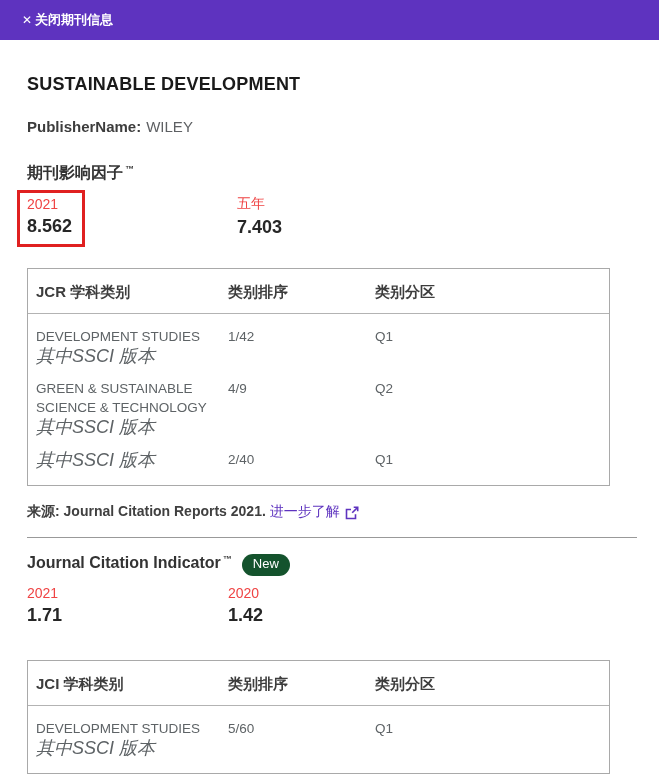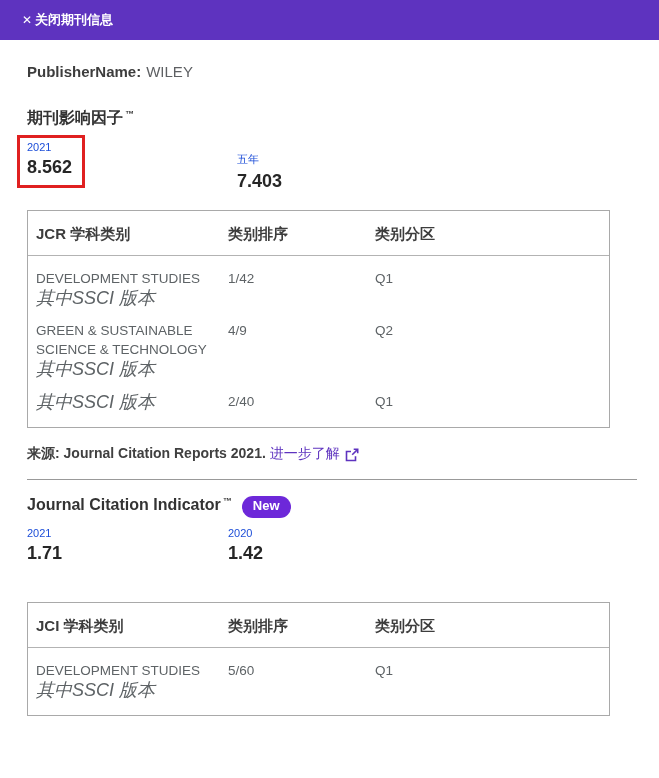--- a/index.html
+++ b/index.html
@@ -47,31 +47,31 @@
   .section-heading {
     font-size: 16px;
     font-weight: bold;
     color: #333333;
   }
   .tm { font-size: 9px; vertical-align: super; font-weight: bold; margin-left: 2px; }
 
   .jif-heading { margin-top: 28px; }
 
   .metrics-row { position: relative; margin-top: 6px; min-height: 54px; }
-  .metric-year { font-size: 11px; color: #1d4ed8; }
+  .metric-year { font-size: 14px; color: #ef4444; }
   .metric-value { font-size: 18px; font-weight: bold; color: #262626; margin-top: 4px; }
 
   .jif-box {
     display: inline-block;
     border: 3px solid #E02020;
     padding: 3px 10px 7px 7px;
     margin-left: -10px;
     background: #ffffff;
   }
-  .metric-col-2 { position: absolute; left: 210px; top: 17px; }
+  .metric-col-2 { position: absolute; left: 210px; top: 5px; }
 
   
   .cat-table {
     width: 583px;
     margin-top: 21px;
     border: 1px solid #a9a9a9;
     background: #ffffff;
   }
   .cat-row {
     display: grid;
@@ -105,43 +105,44 @@
   .divider {
     border: none;
     border-top: 1px solid #999999;
     margin-top: 16px;
     width: 610px;
     margin-left: 0;
   }
 
   .jci-heading-row { margin-top: 16px; display: flex; align-items: flex-start; gap: 10px; }
   .new-badge {
-    background: #6d28d9;
+    background: #14532d;
     color: #ffffff;
     font-size: 13px;
-    font-weight: bold;
+    font-weight: normal;
     padding: 2px 11px 4px;
     border-radius: 12px;
     line-height: 16px;
   }
   .jci-metrics { margin-top: 9px; }
   .jci-col-2 { left: 201px; top: 0; }
 </style>
 </head>
 <body>
 
 <header class="topbar">
   <button class="close-btn">
     <span class="x-icon">✕</span>
     <span>关闭期刊信息</span>
   </button>
 </header>
 
 <main class="content">
 
+  <h1 class="journal-title">SUSTAINABLE DEVELOPMENT</h1>
 
   <div class="publisher-line">
     <span class="publisher-label">PublisherName:</span><span class="publisher-name">WILEY</span>
   </div>
 
   <h2 class="section-heading jif-heading">
     <span>期刊影响因子</span><span class="tm">™</span>
   </h2>
 
   <div class="metrics-row">

